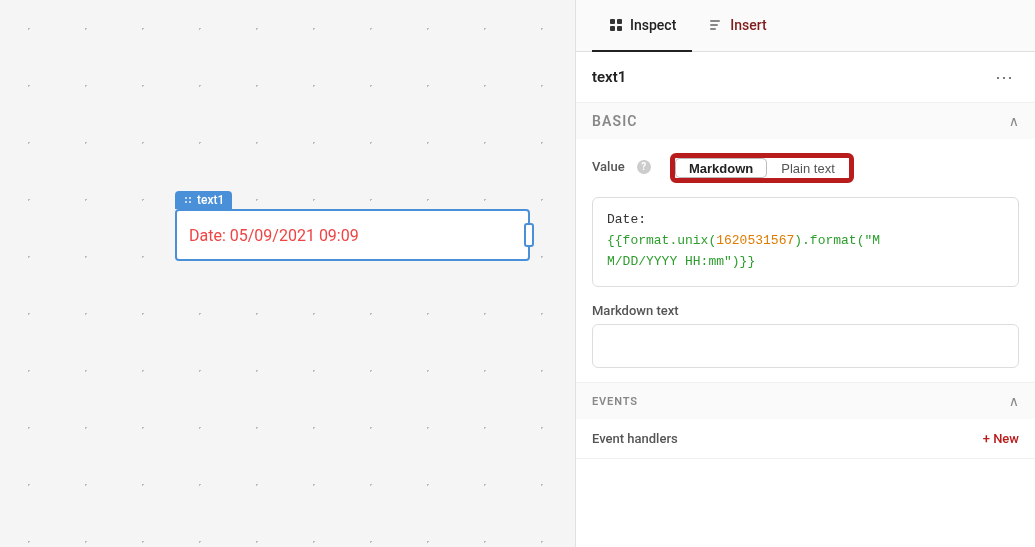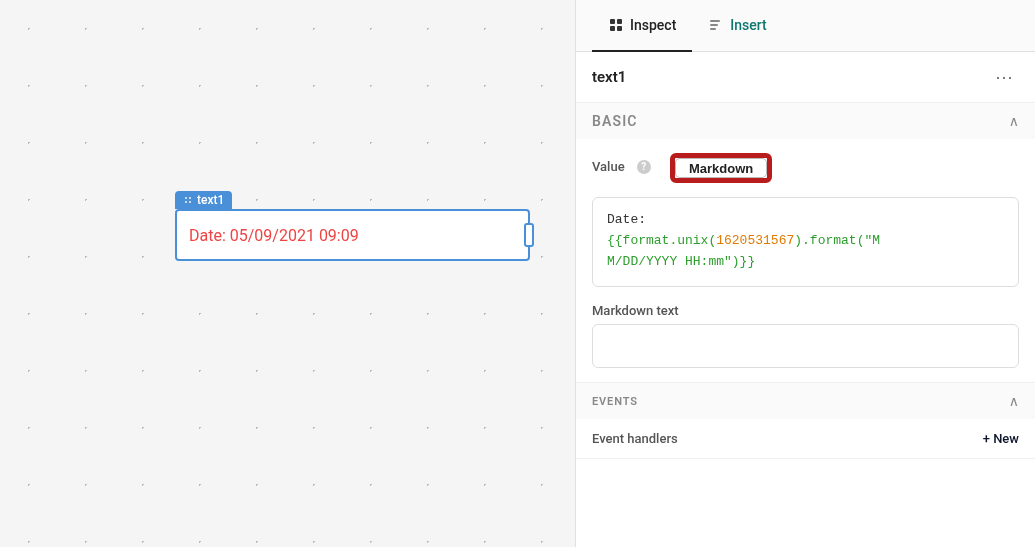--- a/index.html
+++ b/index.html
@@ -98,21 +98,21 @@
     }
 
     .tab-item {
       display: flex;
       align-items: center;
       gap: 6px;
       padding: 0 16px;
       height: 52px;
       font-size: 14px;
       font-weight: 500;
-      color: #0f766e;
+      color: #7f1d1d;
       cursor: pointer;
       border-bottom: 2px solid transparent;
       margin-bottom: -1px;
     }
 
     .tab-item.active {
       color: #222;
       border-bottom: 2px solid #222;
     }
 
@@ -322,21 +322,21 @@
     }
 
     .events-handlers-label {
       font-size: 13px;
       color: #555;
       font-weight: 500;
     }
 
     .new-link {
       font-size: 13px;
-      color: #0f172a;
+      color: #b91c1c;
       font-weight: 500;
       cursor: pointer;
       text-decoration: none;
     }
   </style>
 </head>
 <body>
 
 <div class="canvas-area">
   <div class="canvas-widget">
@@ -392,20 +392,21 @@
       </div>
       <div class="section-body">
 
         <div class="field-row">
           <div class="field-label">
             <span>Value</span>
             <span class="field-label-info">?</span>
           </div>
           <div class="toggle-group">
             <button class="toggle-btn active">Markdown</button>
+            <button class="toggle-btn">Plain text</button>
           </div>
         </div>
 
         <div class="code-editor">
           <span class="code-plain">Date:</span><br>
           <span class="code-green">{{format.unix(</span><span class="code-orange">1620531567</span><span class="code-green">).format("M</span><br>
           <span class="code-green">M/DD/YYYY HH:mm")}}</span>
         </div>
 
         <div style="margin-top: 16px;">

